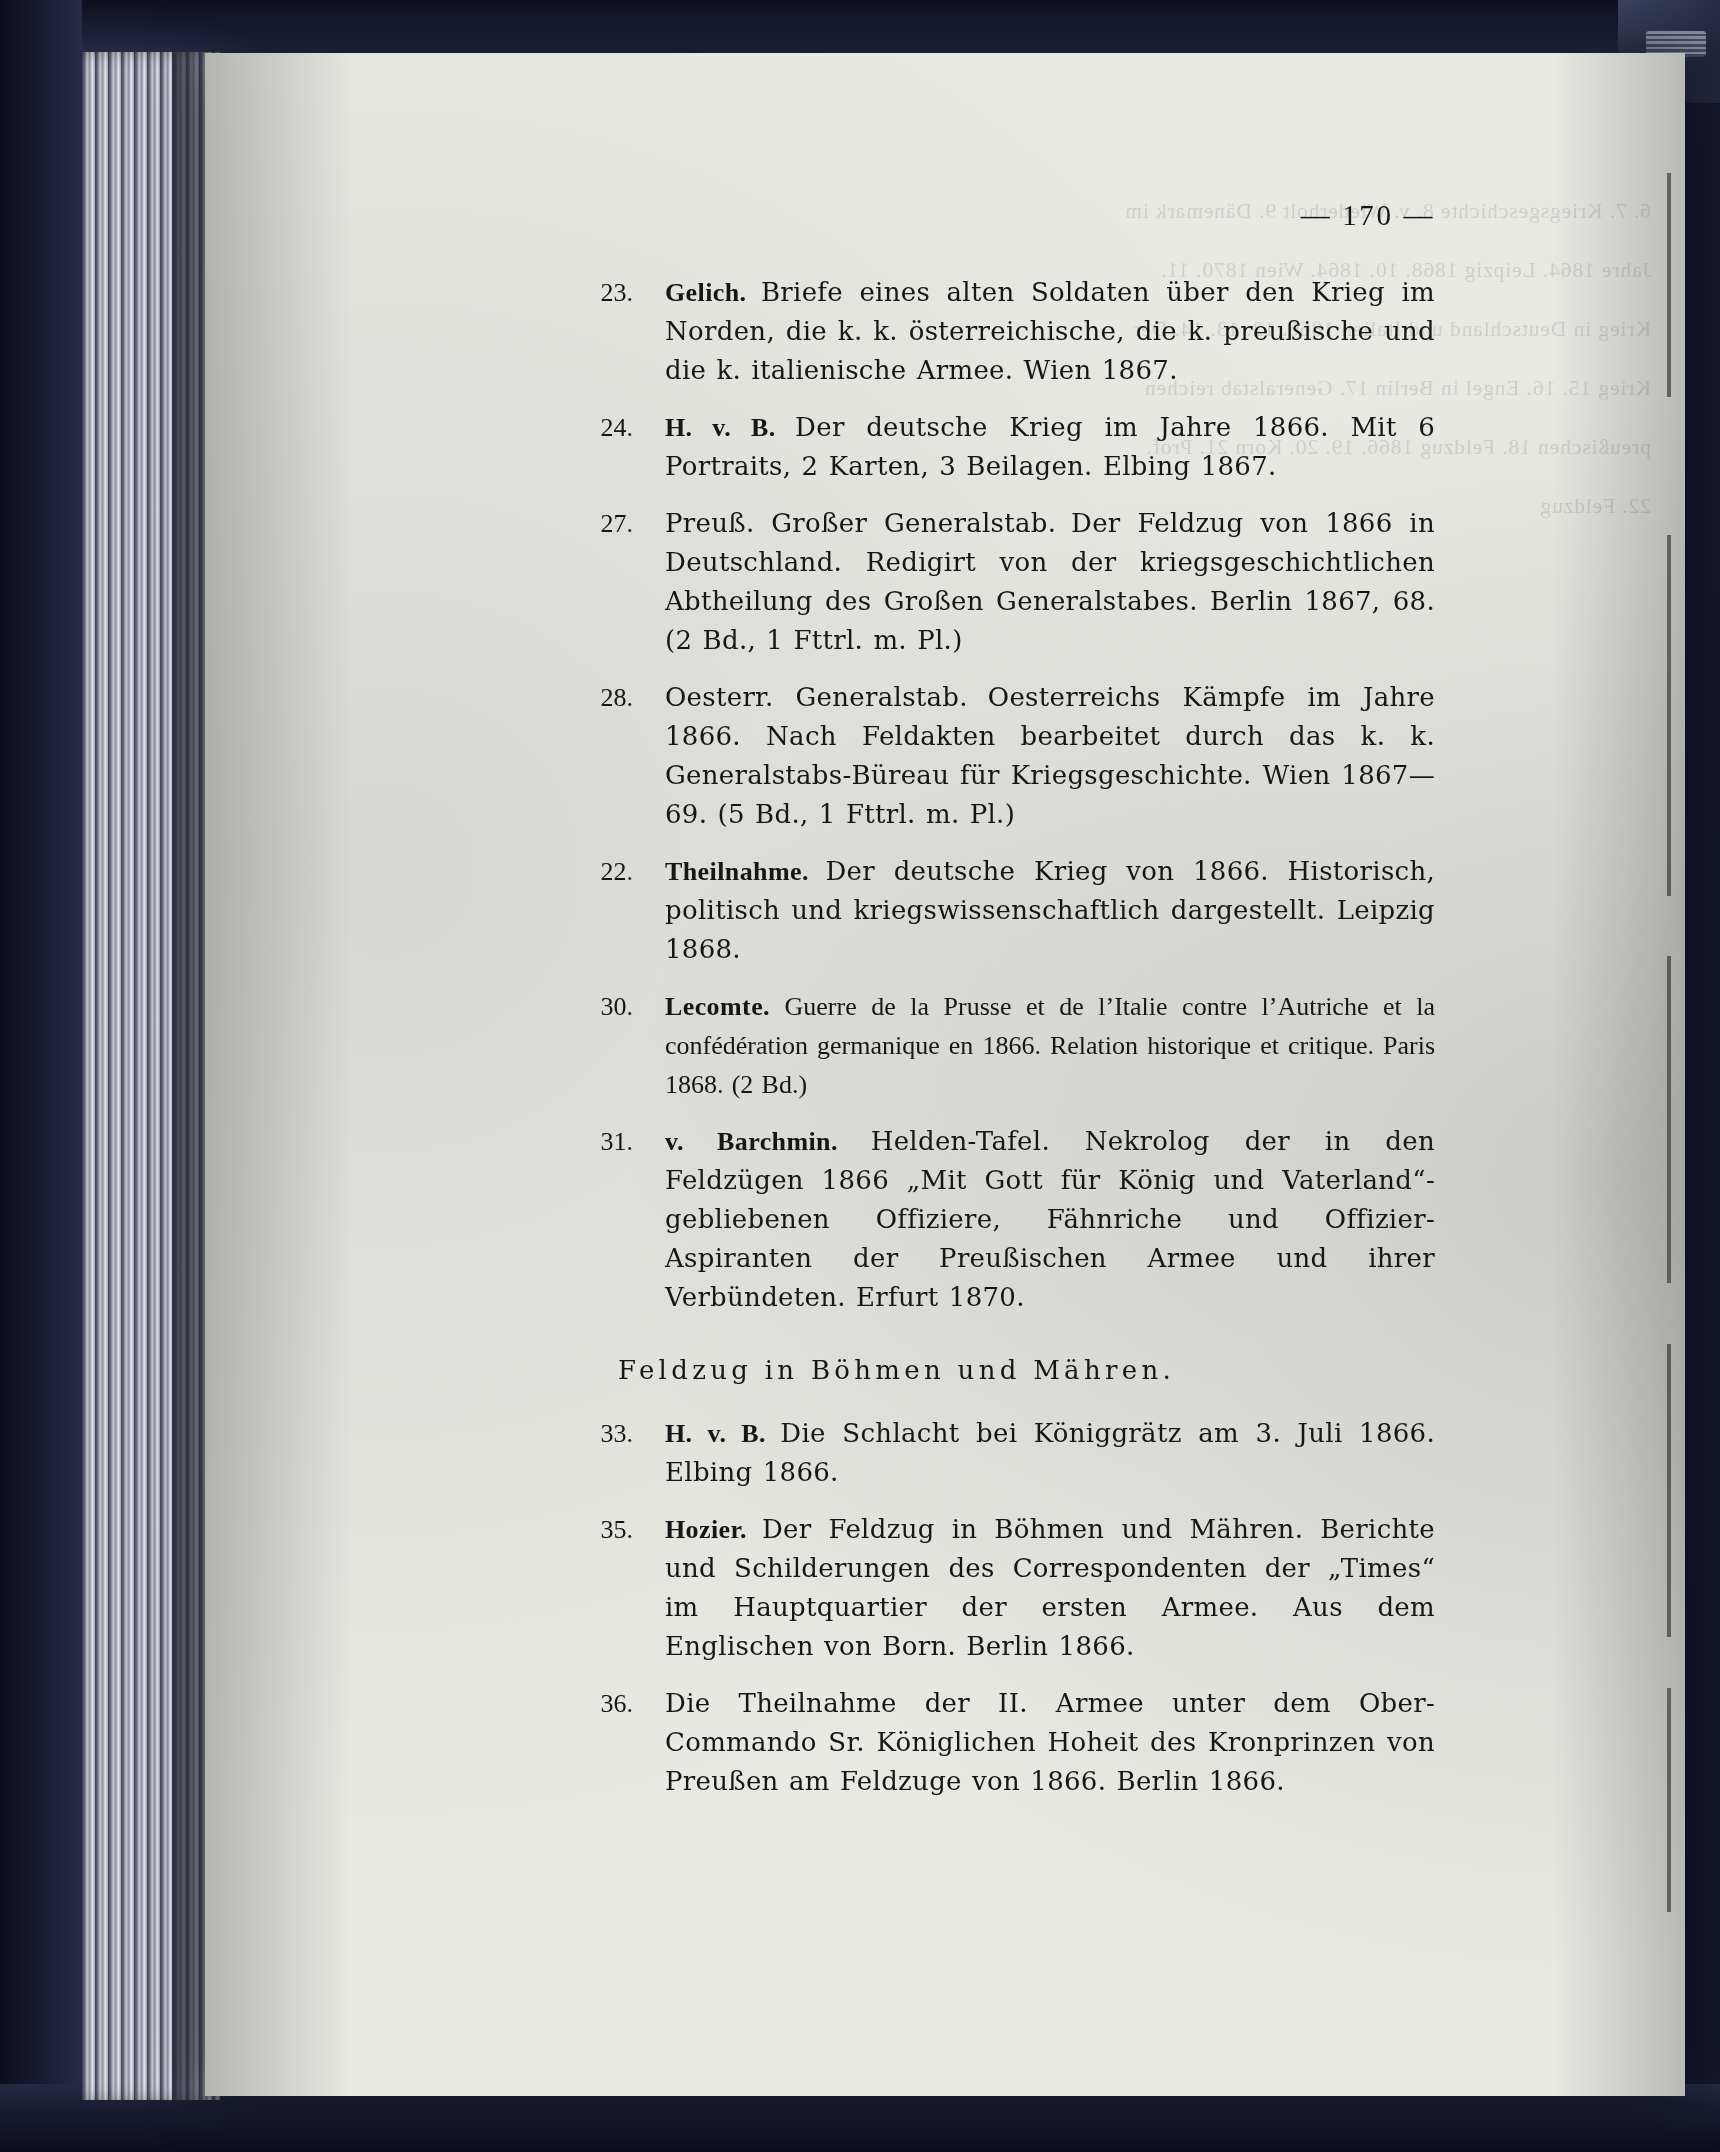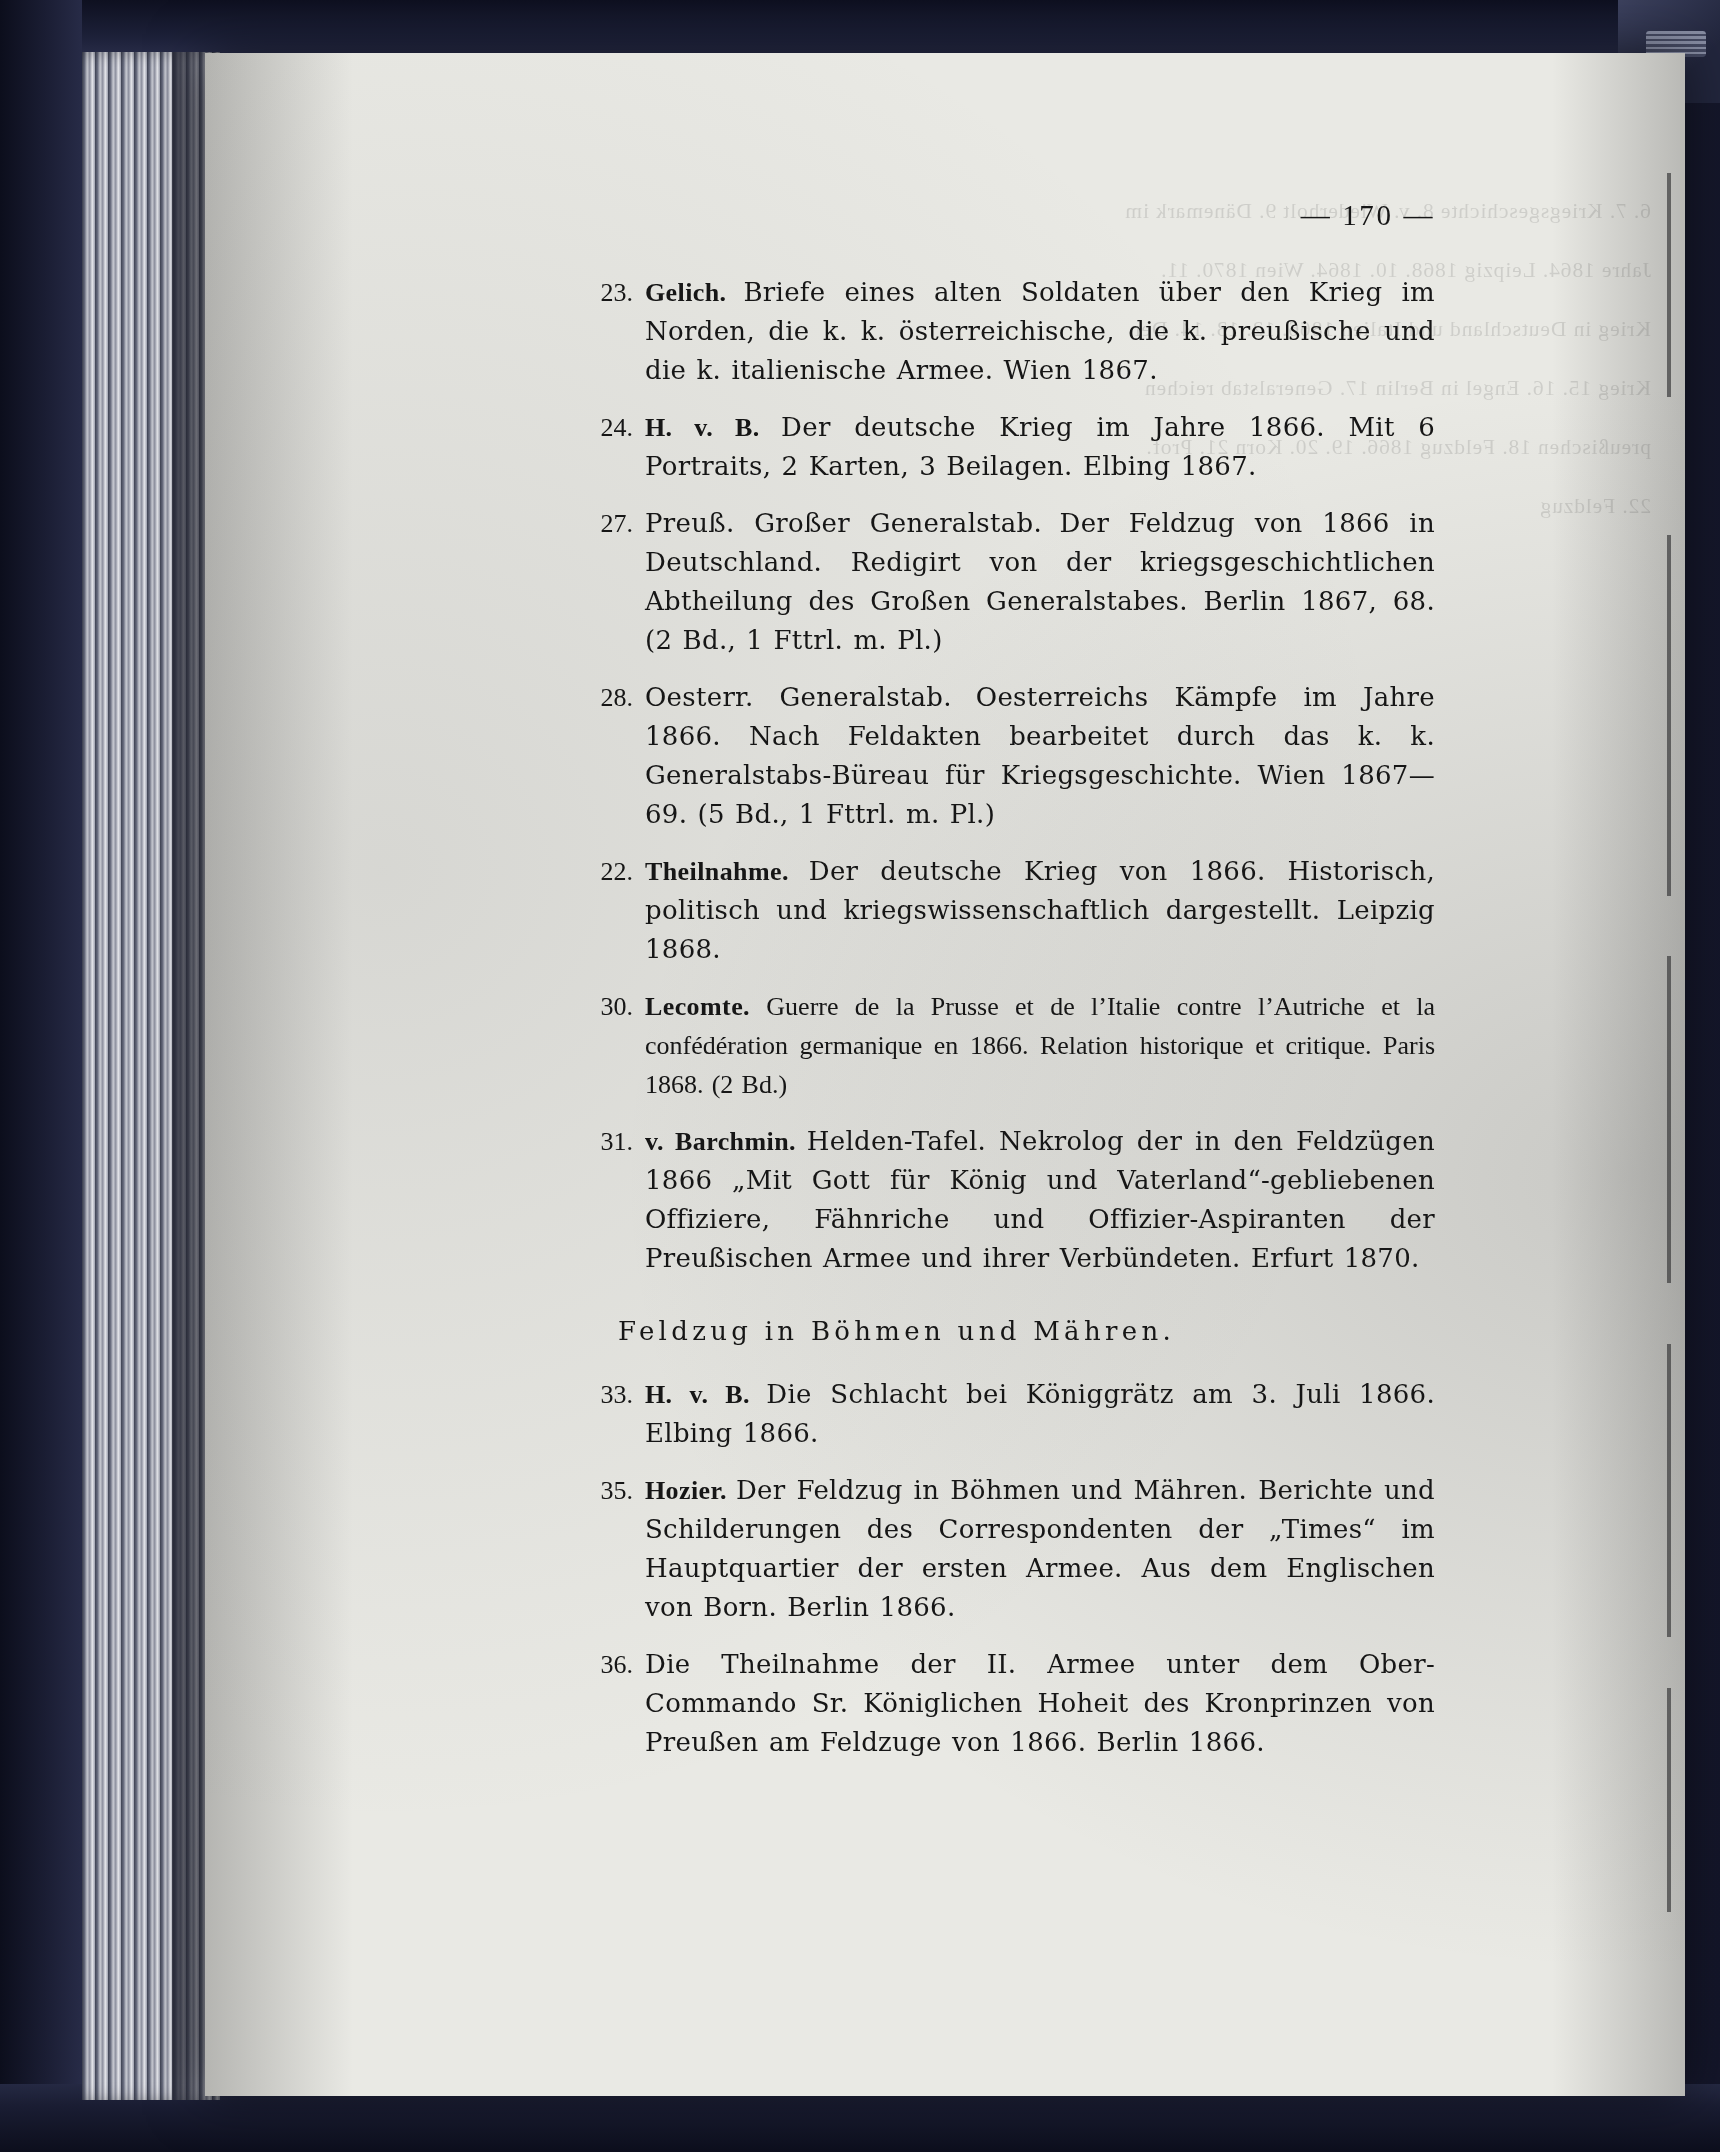--- a/index.html
+++ b/index.html
@@ -119,20 +119,21 @@
     text-align: right;
     font-size: 29px;
     letter-spacing: 2.6px;
     margin-bottom: 41px;
     margin-left: 69px;
   }
   .entry {
     display: flex;
     align-items: flex-start;
     margin-bottom: 18px;
+    gap: 20px;
   }
   .entry-num {
     width: 67px;
     flex: 0 0 67px;
     text-align: right;
     padding-right: 12px;
     font-size: 26px;
     line-height: 39px;
   }
   .entry-body {

